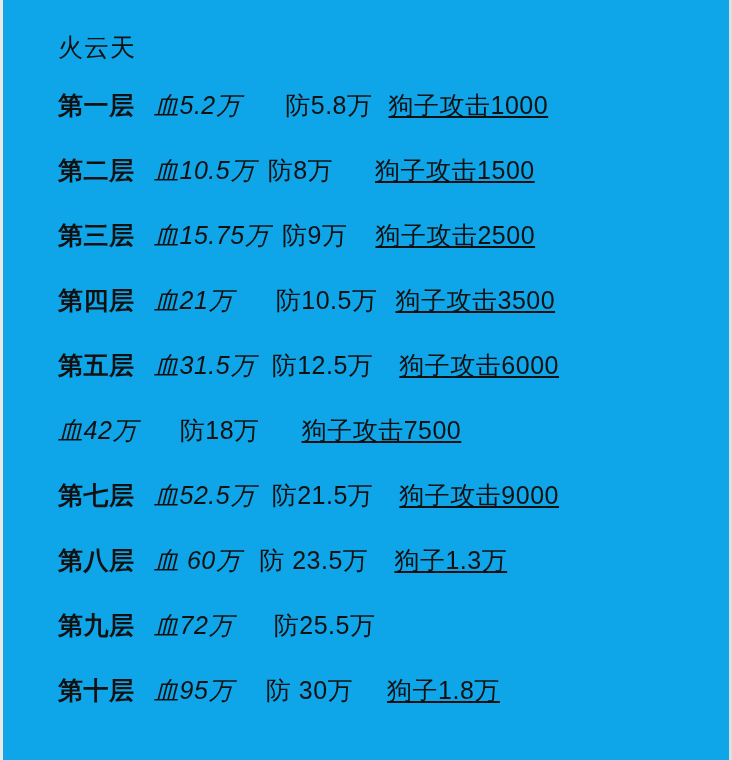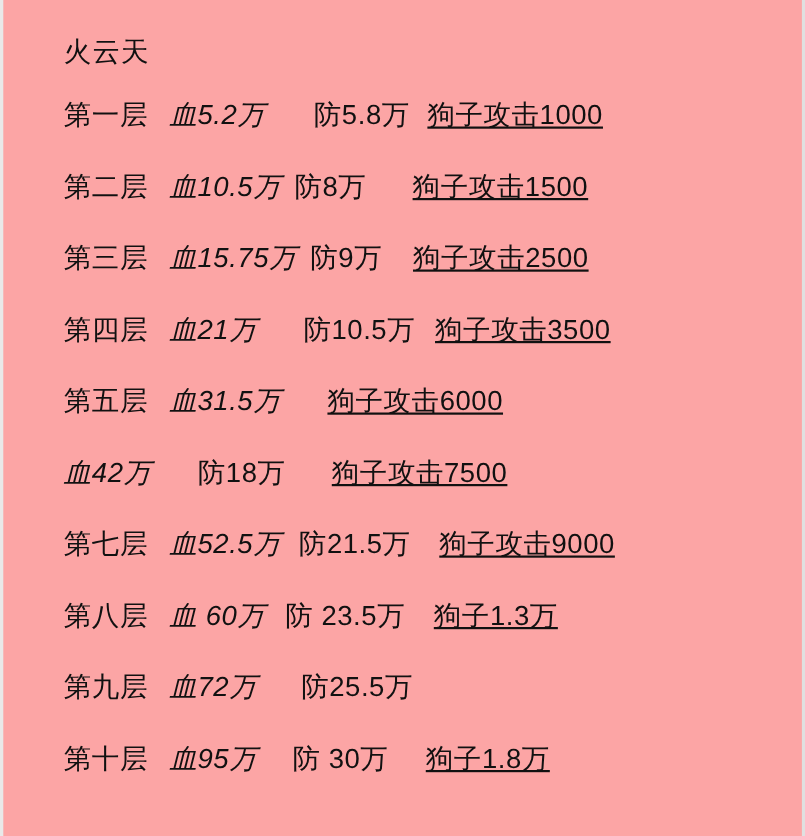--- a/index.html
+++ b/index.html
@@ -13,21 +13,21 @@
     font-family: "Liberation Sans", "DejaVu Sans", sans-serif;
     color: #141414;
     overflow: hidden;
     position: relative;
   }
   .page {
     box-sizing: border-box;
     width: 732px;
     height: 760px;
     padding: 18px 0 0 0;
-    background: #fca5a5;
+    background: #0ea5e9;
     position: relative;
   }
   .title {
     font-size: 25px;
     line-height: 34px;
     font-weight: 400;
     letter-spacing: 1px;
     margin: 12px 0 0 58px;
     color: #111111;
     white-space: nowrap;
@@ -44,20 +44,21 @@
     height: 65px;
     padding-left: 58px;
     white-space: nowrap;
     color: #111111;
   }
   .cell {
     display: inline-block;
   }
   .cell-floor {
     min-width: 96px;
+    font-weight: bold;
   }
   .cell-hp {
     min-width: 0;
     font-style: italic;
   }
   .cell-def {
     min-width: 0;
   }
   .cell-atk {
     min-width: 0;
@@ -121,20 +122,21 @@
         <span class="cell cell-hp">血21万</span>
         <span class="gap-a" style="width: 42px;"></span>
         <span class="cell cell-def">防10.5万</span>
         <span class="gap-b" style="width: 18px;"></span>
         <span class="cell cell-atk">狗子攻击3500</span>
       </div>
       <div class="row">
         <span class="cell cell-floor">第五层</span> 
         <span class="cell cell-hp">血31.5万</span>
         <span class="gap-a" style="width: 16px;"></span>
+        <span class="cell cell-def">防12.5万</span>
         <span class="gap-b" style="width: 26px;"></span>
         <span class="cell cell-atk">狗子攻击6000</span>
       </div>
       <div class="row">
         <span class="cell cell-hp">血42万</span>
         <span class="gap-a" style="width: 42px;"></span>
         <span class="cell cell-def">防18万</span>
         <span class="gap-b" style="width: 42px;"></span>
         <span class="cell cell-atk">狗子攻击7500</span>
       </div>

